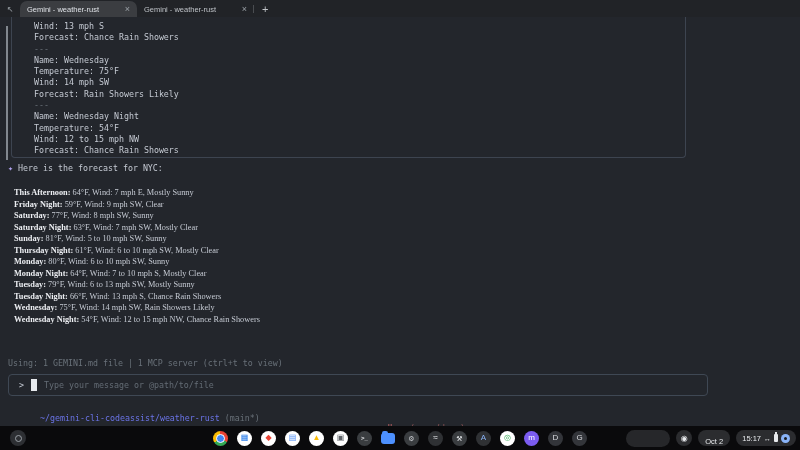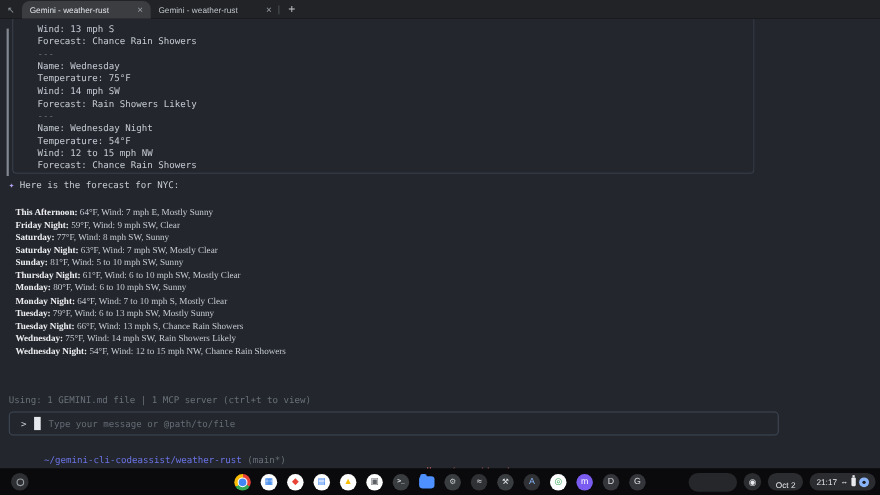--- a/index.html
+++ b/index.html
@@ -211,20 +211,20 @@
       </div>
     <div class="tray">
       <div class="holding-pill"></div>
       <div class="cast-btn">
           <span>◉</span>
         </div>
       <div class="date-pill">
           <span>Oct 2</span>
         </div>
       <div class="status-pill">
-        <span>21:17</span>
+        <span>15:17</span>
         <span class="arrows-icon">↔</span>
         <span class="battery-icon"></span>
         <span class="tray-dot"></span>
       </div>
     </div>
   </div>
 </div>
 
 </body></html>

